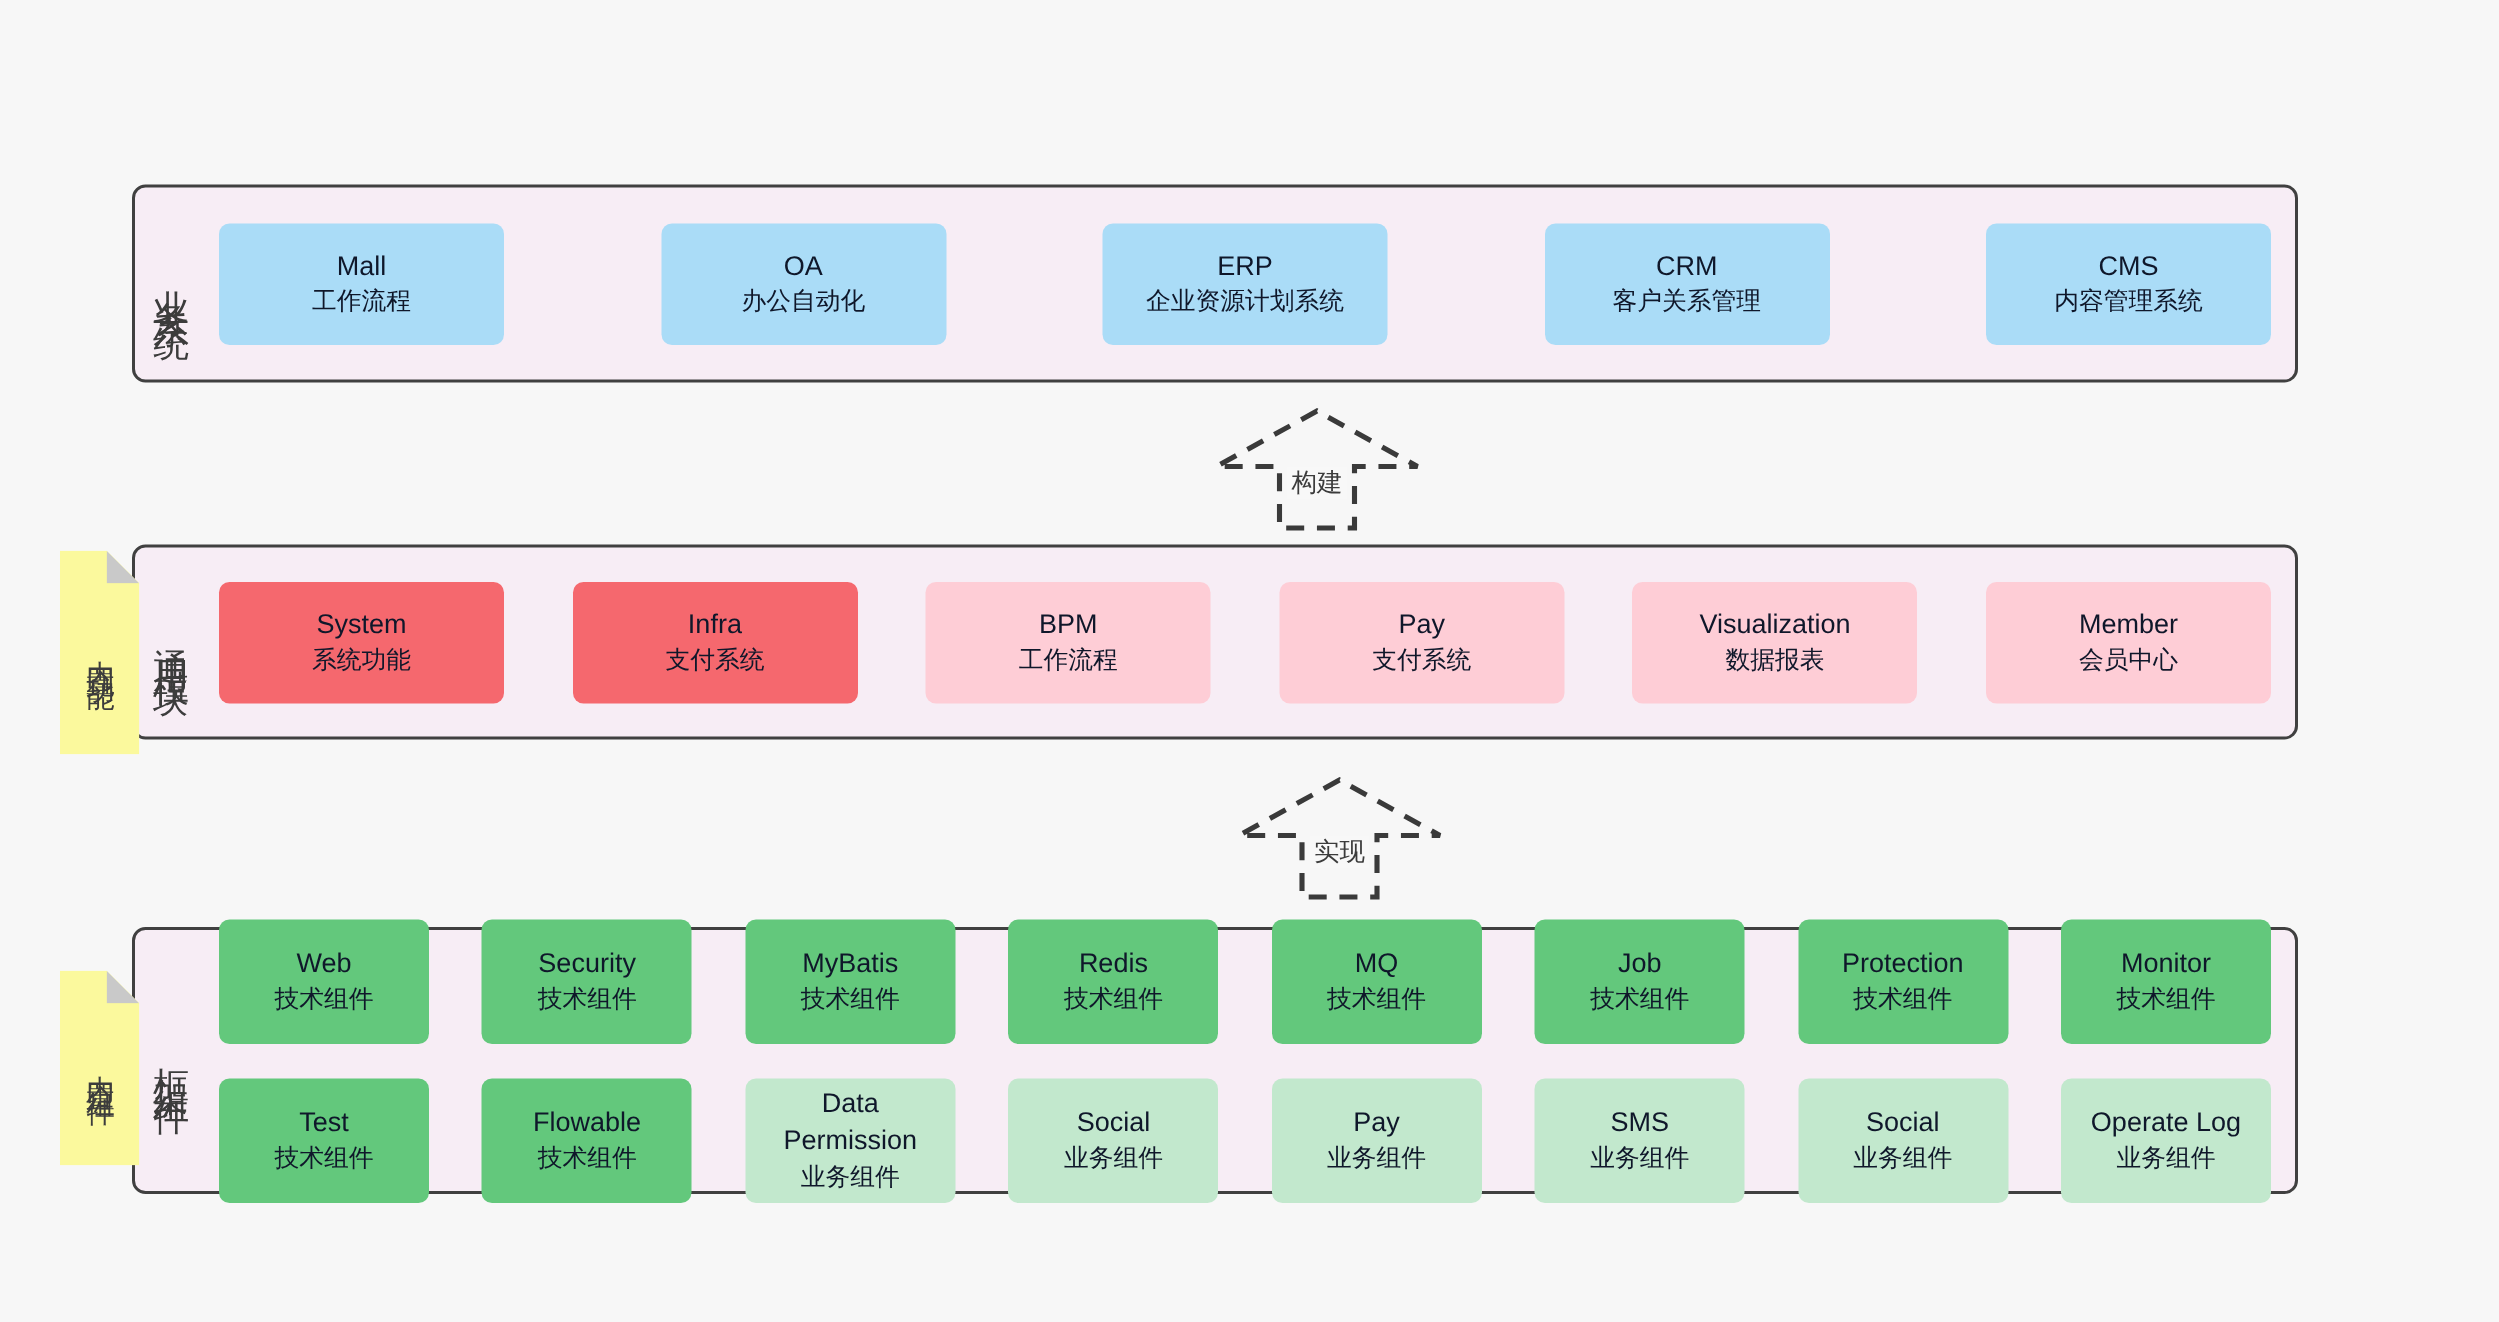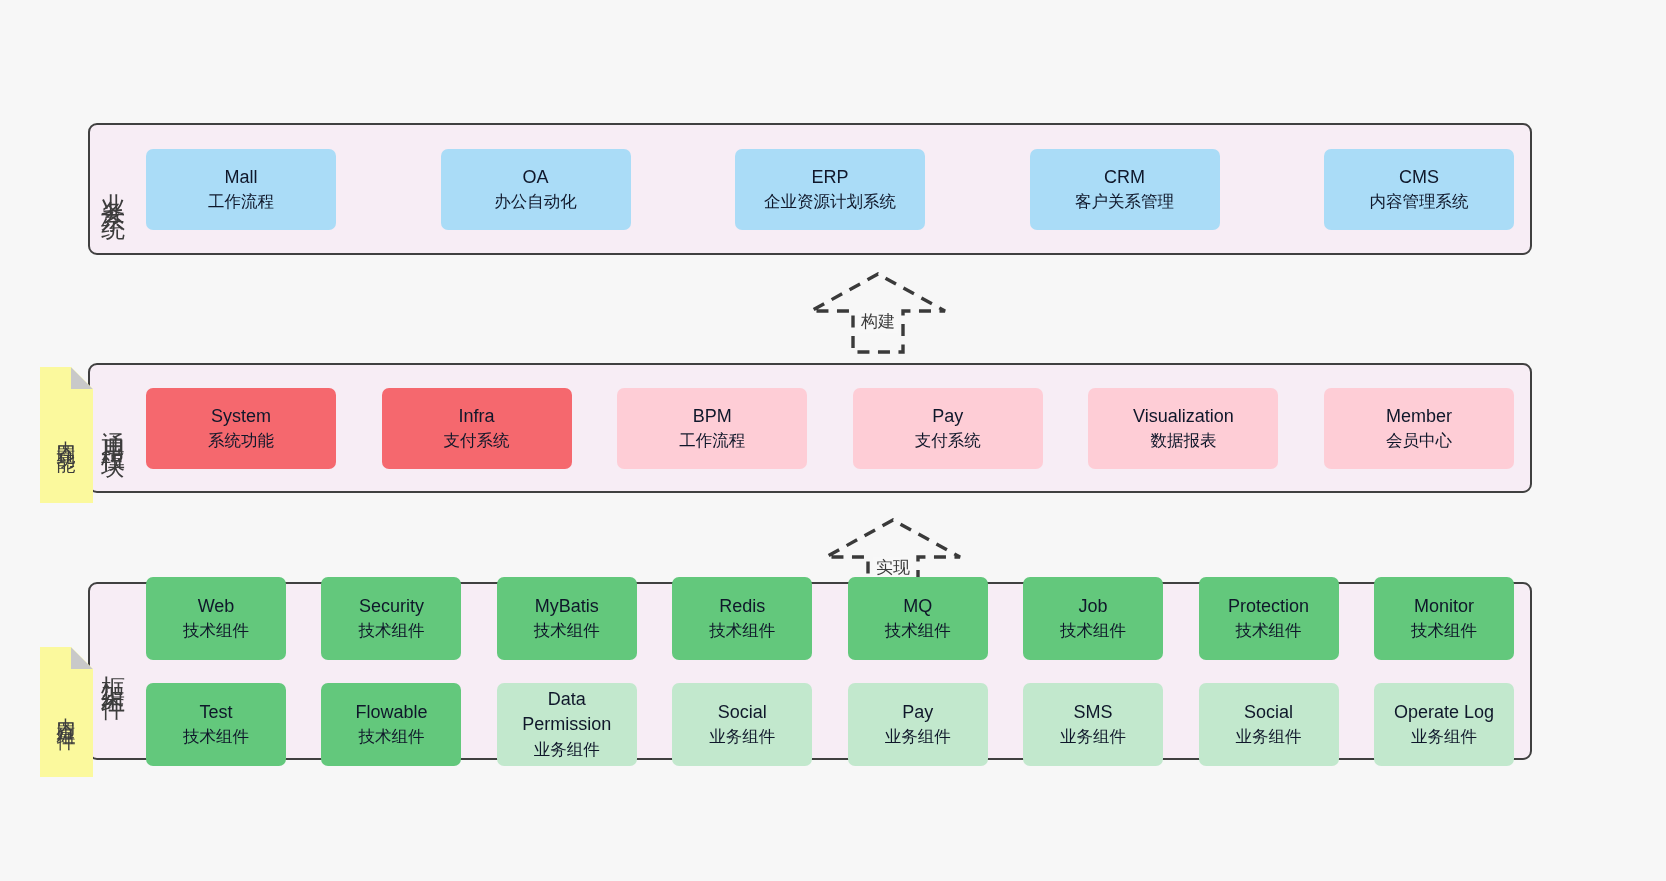--- a/index.html
+++ b/index.html
@@ -12,21 +12,21 @@
   .canvas{position:absolute;inset:0;}
 
   
   .panel{
     position:absolute;left:88px;width:1444px;
     background:#f7edf5;border:2px solid #404040;border-radius:9px;
     box-sizing:border-box;
   }
   #panel-business{top:123px;height:132px;}
   #panel-modules{top:363px;height:130px;}
-  #panel-components{top:582px;height:178px;}
+  #panel-components{top:618px;height:178px;}
 
   .side-label{
     position:absolute;left:11px;top:50%;transform:translateY(-50%);
     writing-mode:vertical-rl;text-orientation:upright;
     font-size:24px;letter-spacing:0.30em;line-height:1;
     color:#3c3c3c;white-space:nowrap;
   }
 
   .row6{
     position:absolute;left:56px;right:16px;top:0;bottom:0;

